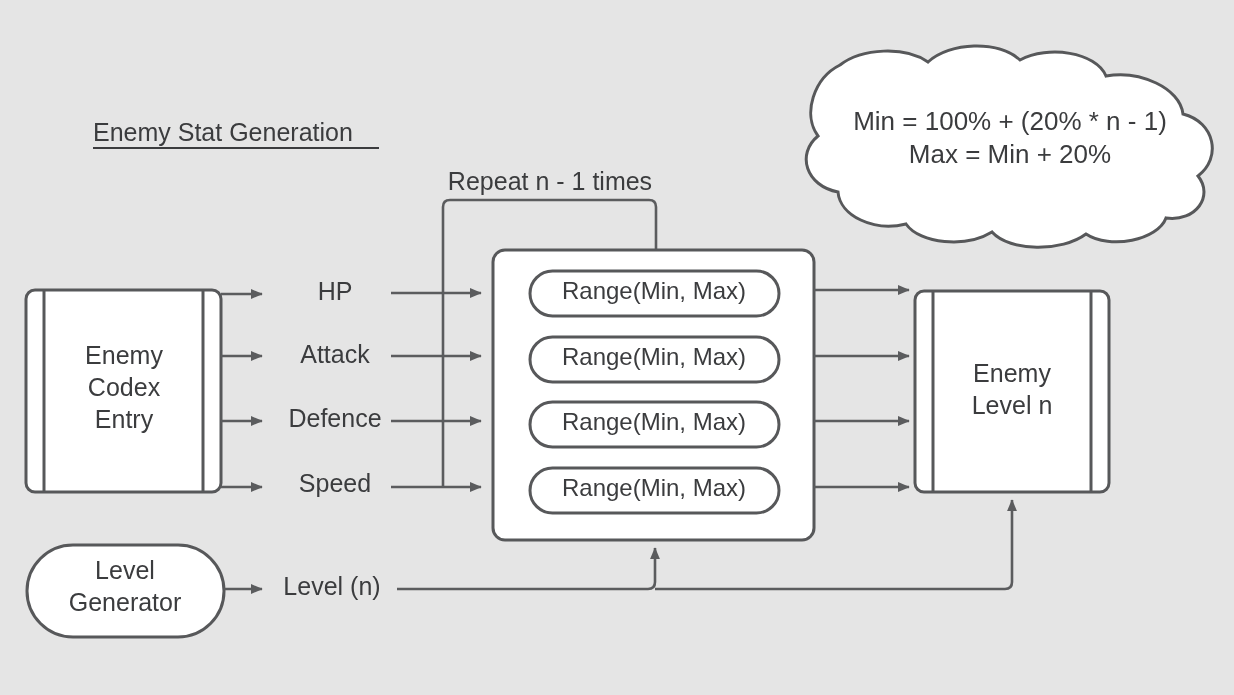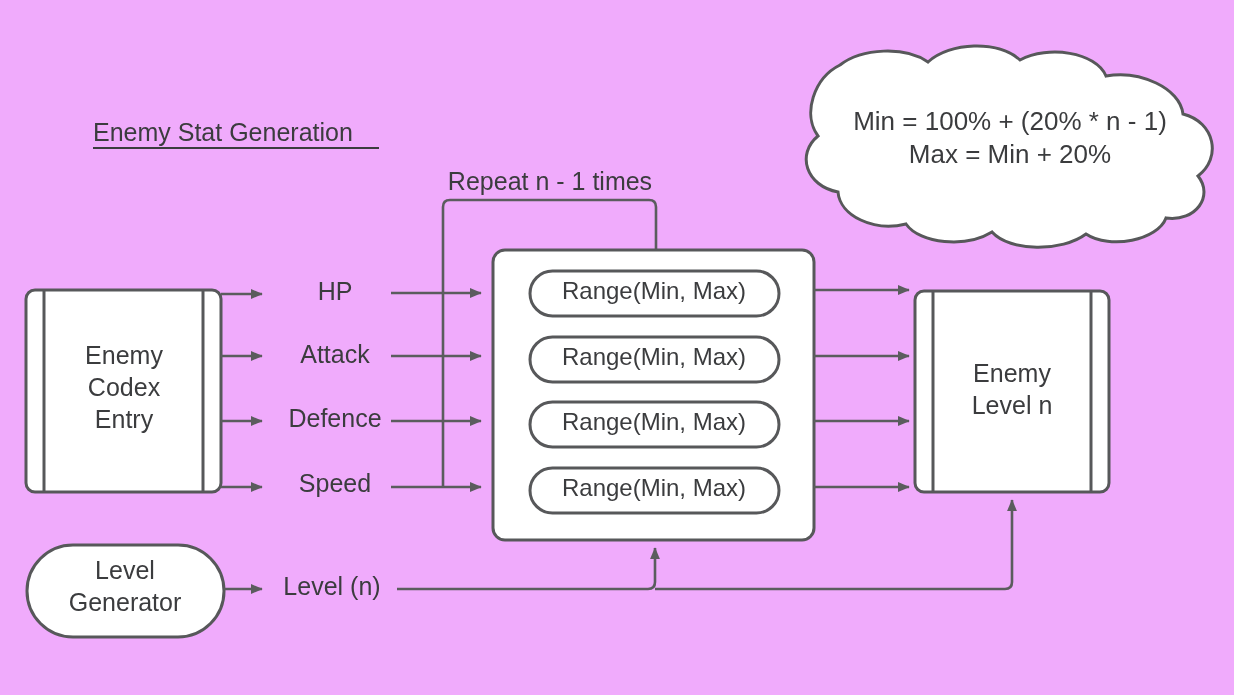--- a/index.html
+++ b/index.html
@@ -4,21 +4,21 @@
 <style>
   html, body {
     margin: 0;
     padding: 0;
     background: #ffffff;
   }
   #canvas {
     position: relative;
     width: 1234px;
     height: 695px;
-    background: #f0abfc;
+    background: #e5e5e5;
     font-family: "Liberation Sans", sans-serif;
     overflow: hidden;
   }
   svg#diagram {
     position: absolute;
     left: 0;
     top: 0;
     width: 1234px;
     height: 695px;
   }

